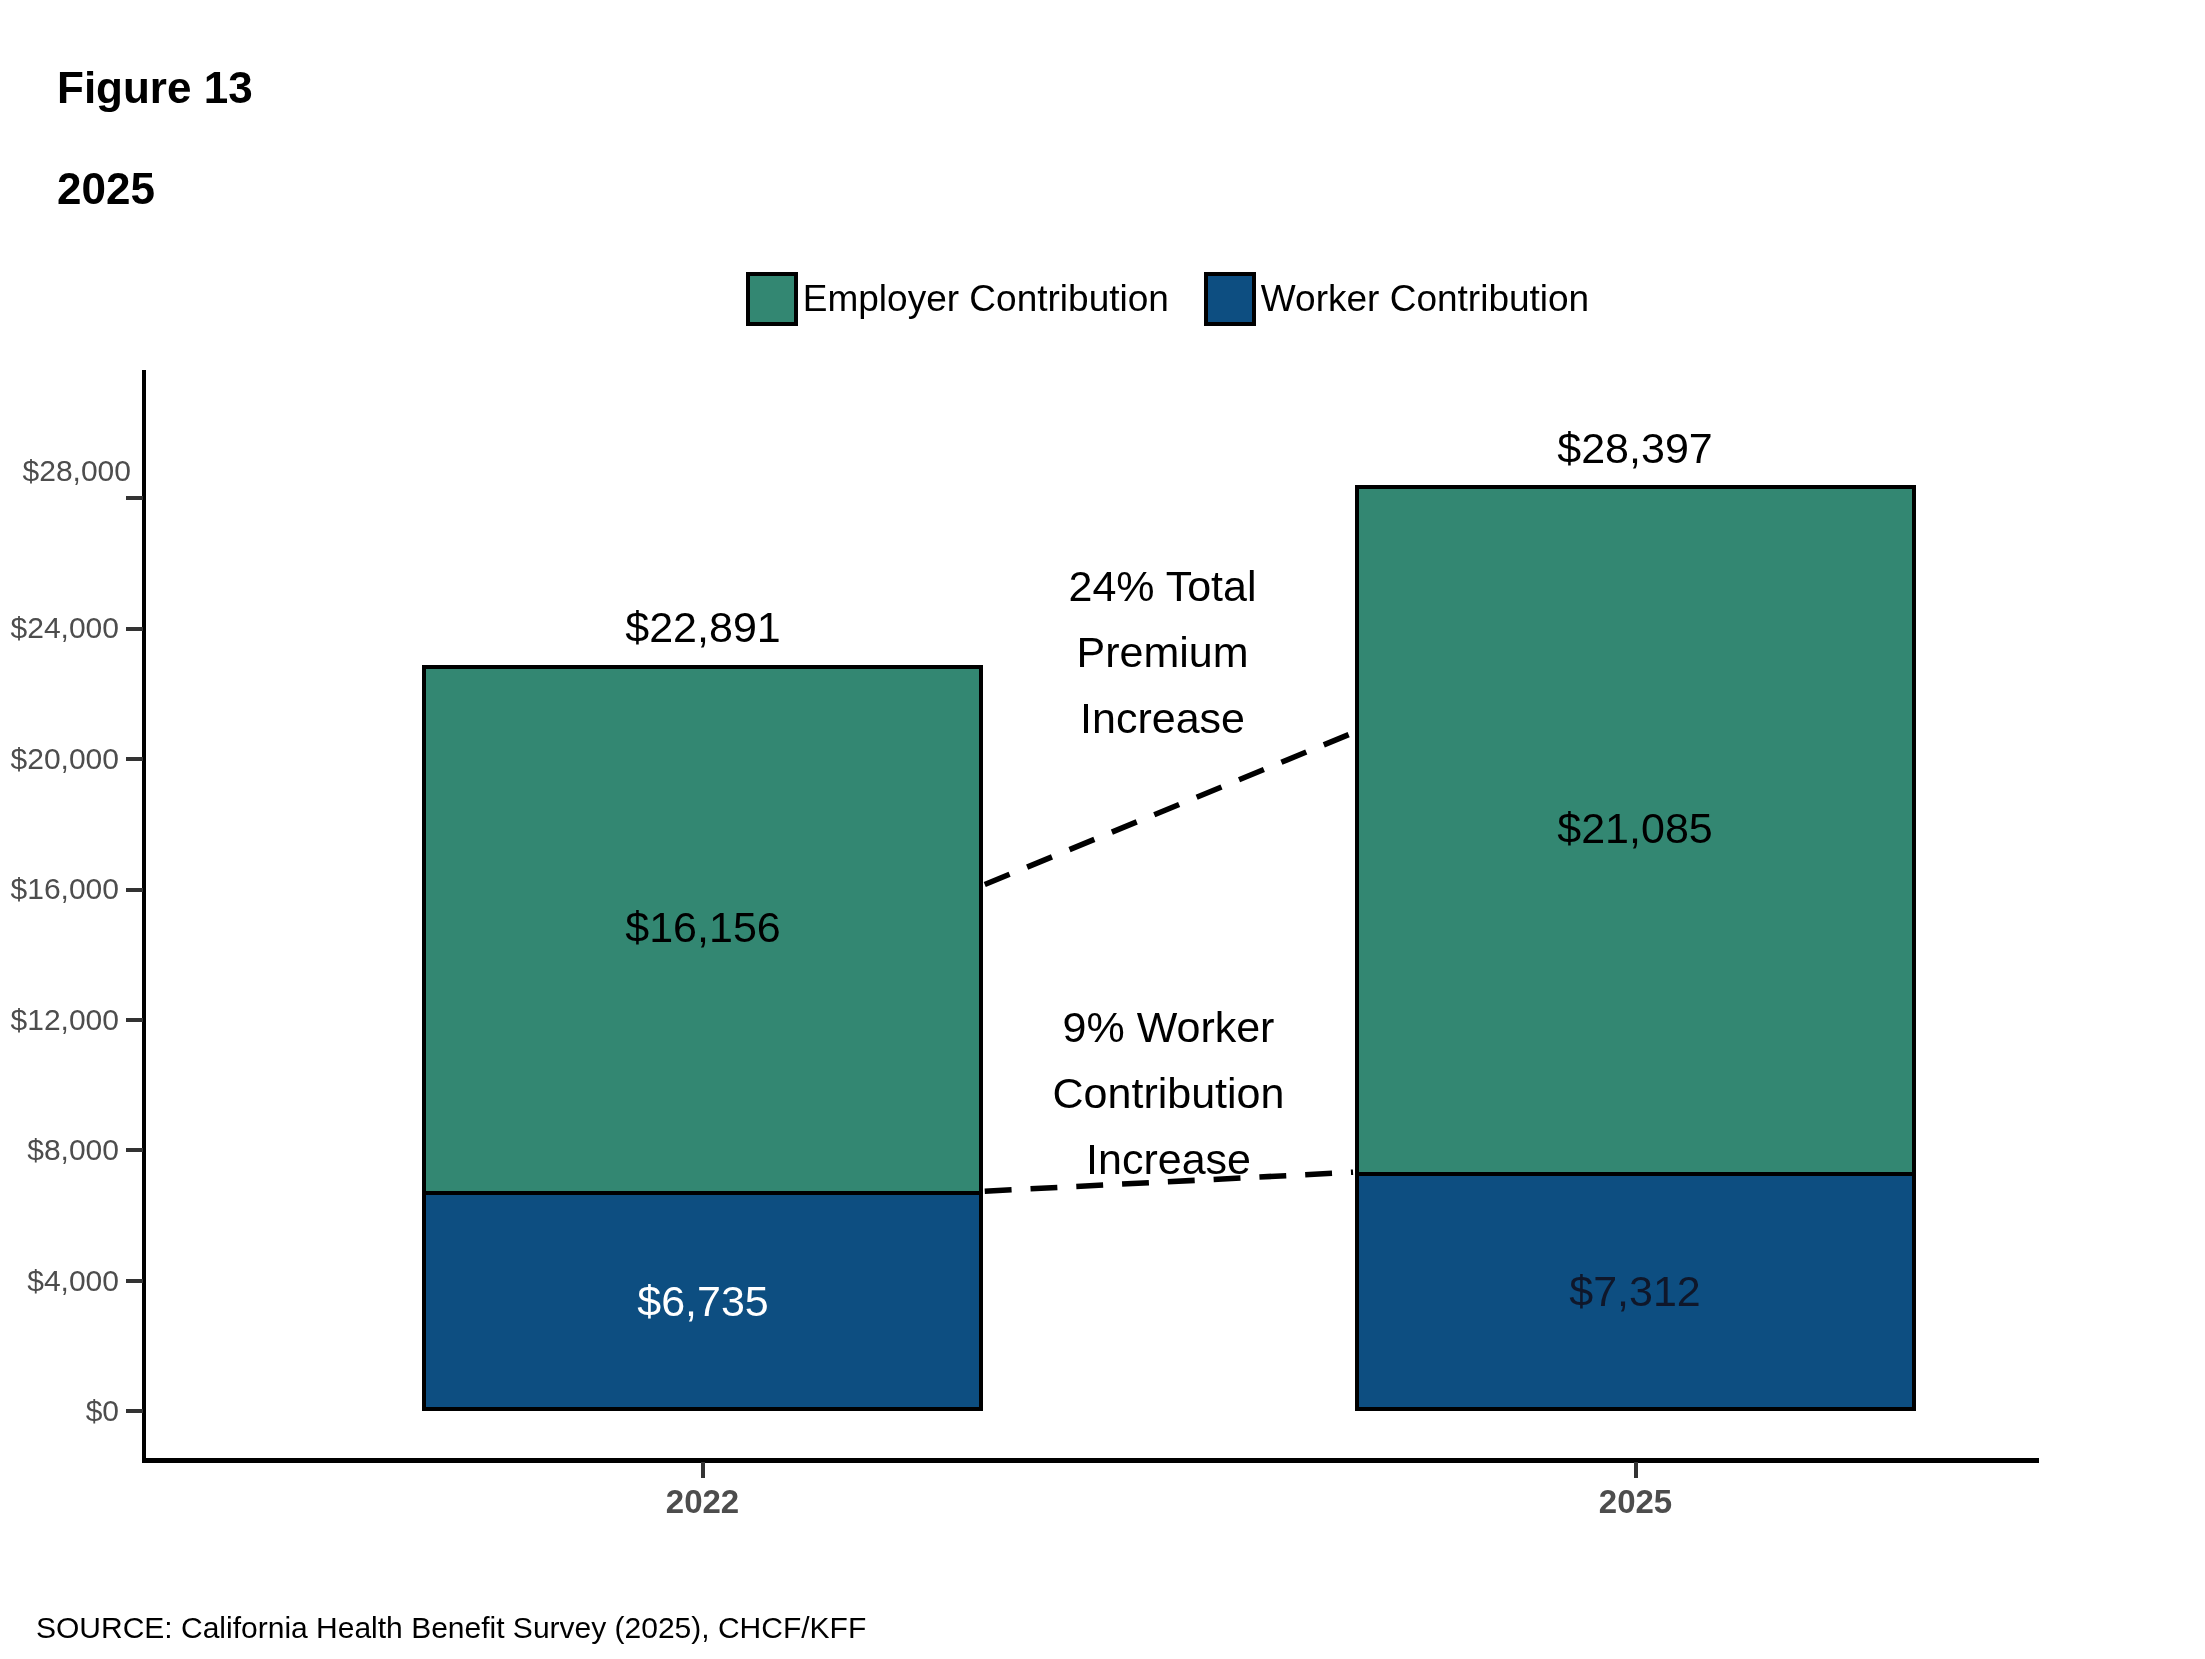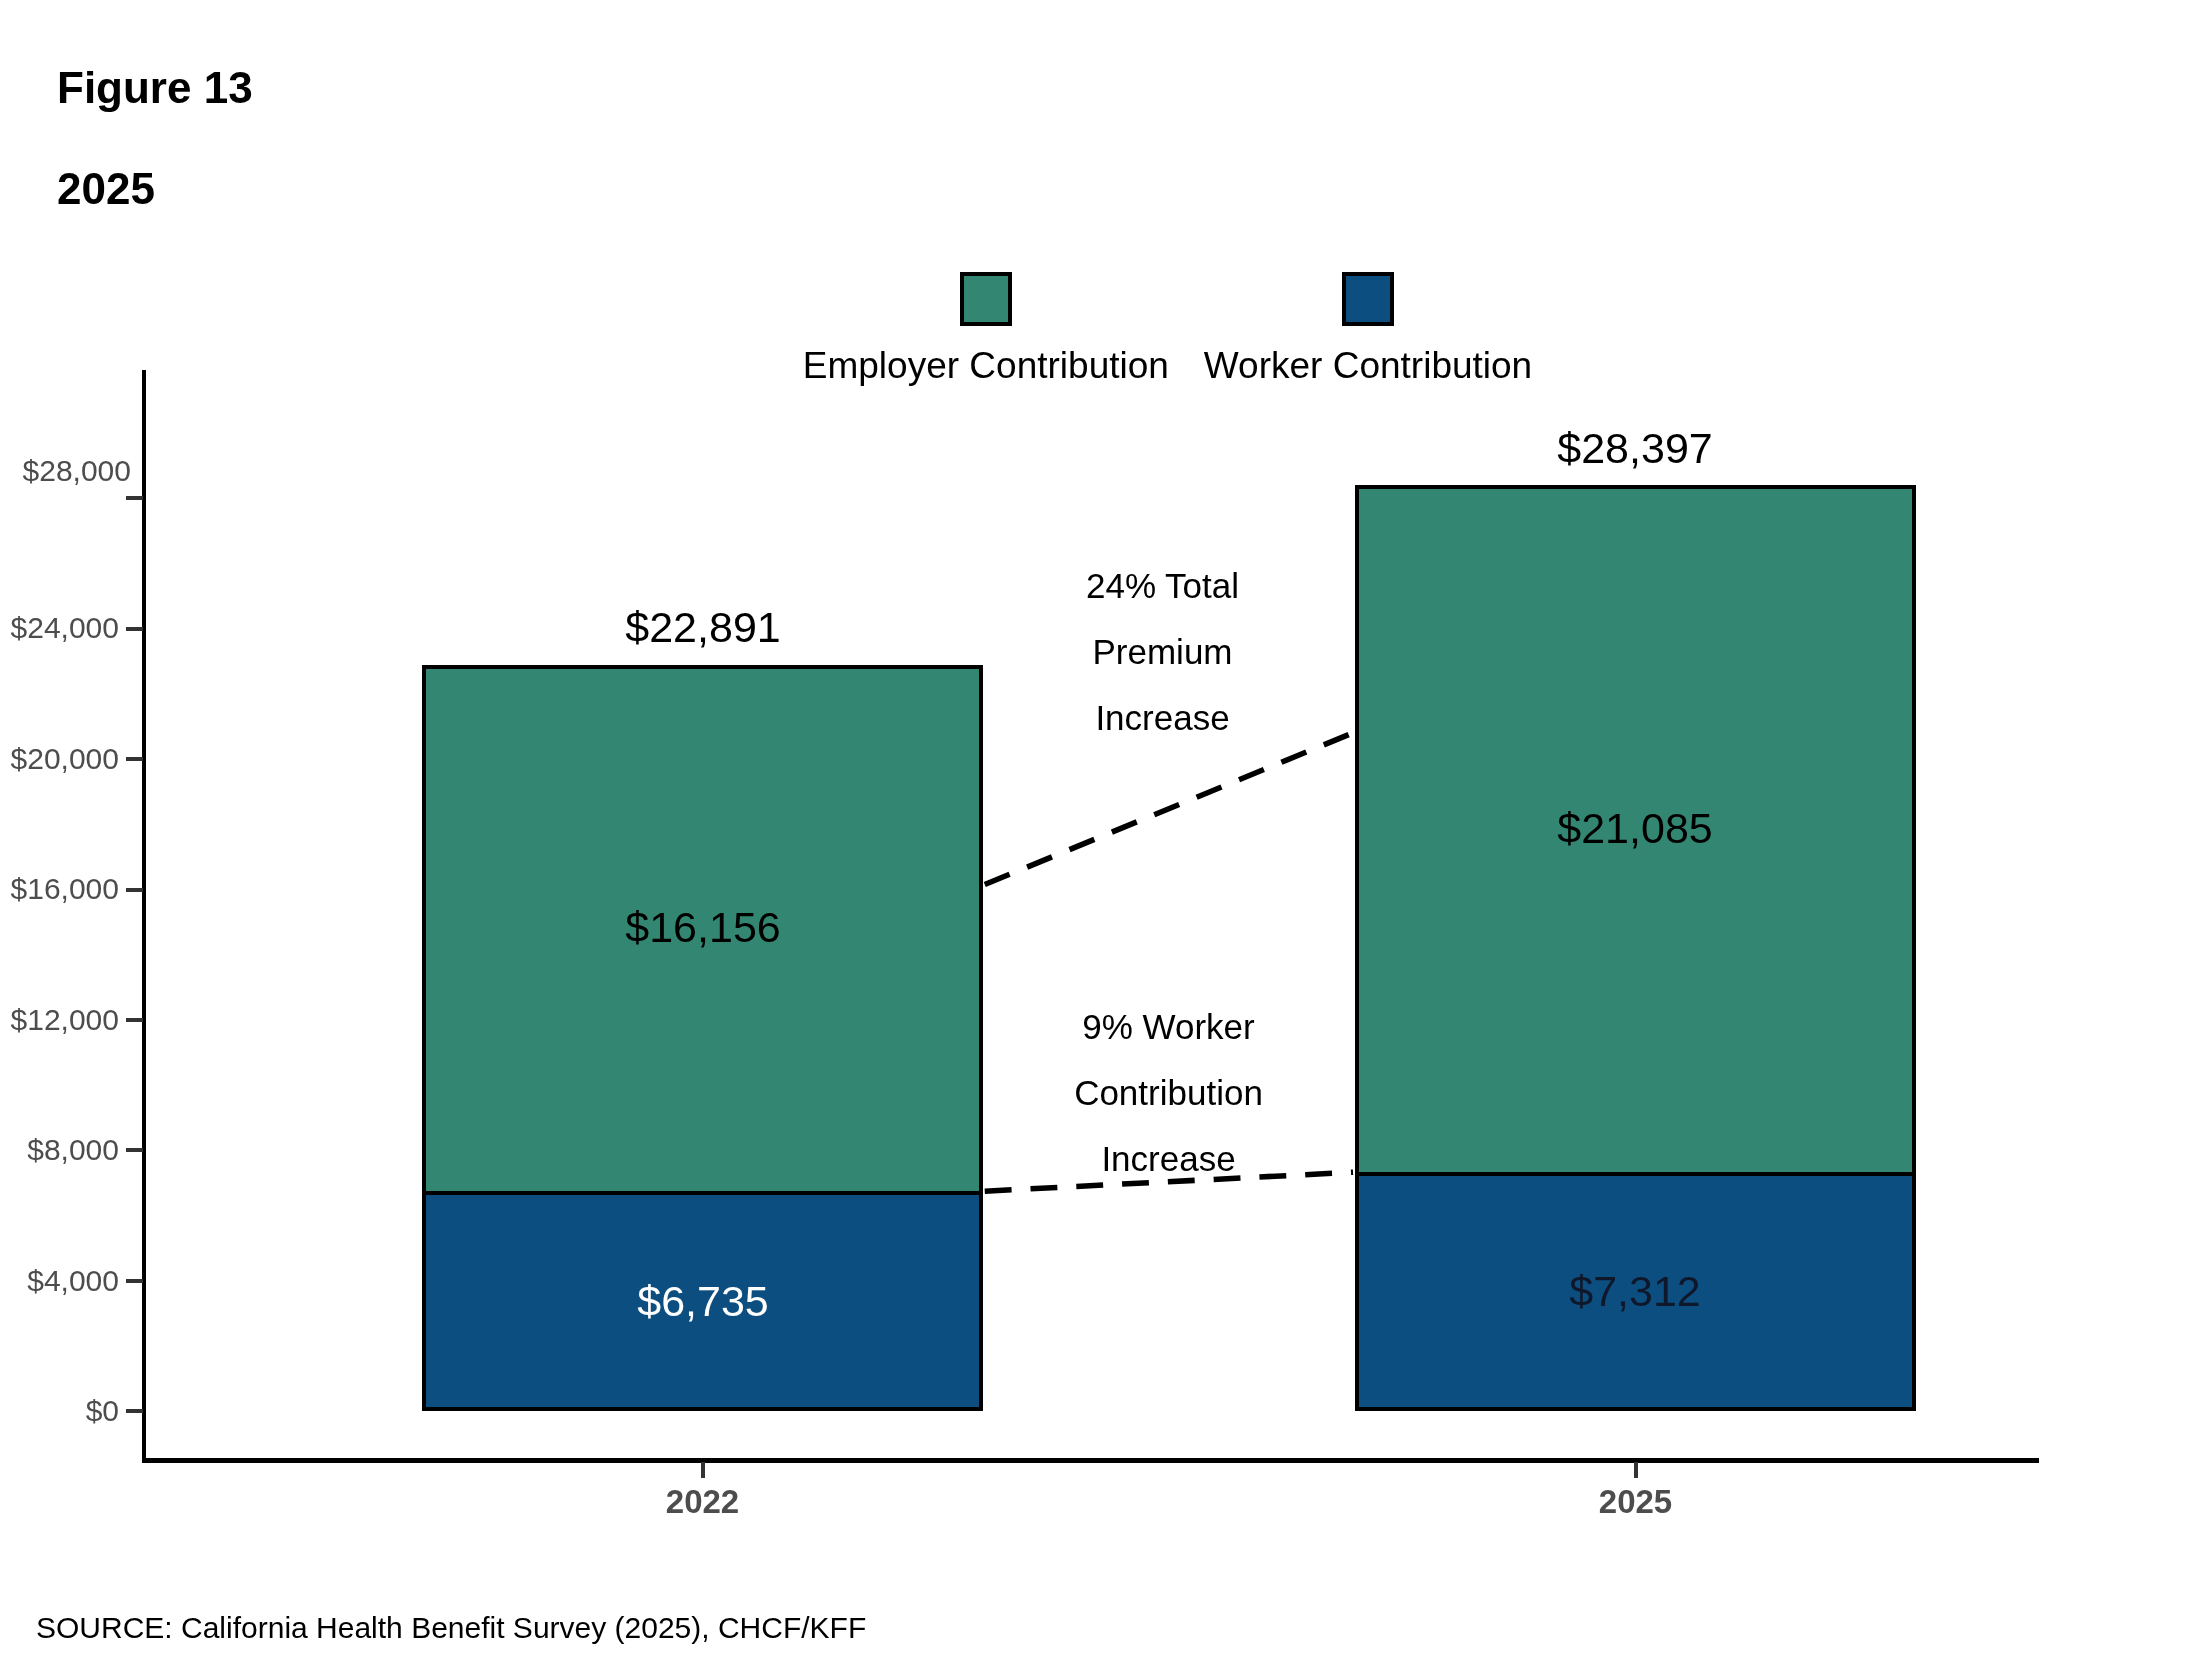--- a/index.html
+++ b/index.html
@@ -3,38 +3,38 @@
 <meta charset="utf-8">
 <style>
   html,body{margin:0;padding:0;background:#ffffff;}
   .figure{position:relative;width:2039px;height:1660px;background:#ffffff;
           font-family:"Liberation Sans",sans-serif;overflow:hidden;color:#000;}
   .fig-label{position:absolute;left:57px;top:63px;font-size:44px;font-weight:bold;}
   .title{position:absolute;left:57px;top:152px;width:2103px;font-size:44px;
          font-weight:bold;line-height:73px;}
   .legend{position:absolute;left:145px;top:272px;width:2045px;display:flex;
           justify-content:center;align-items:center;gap:35px;}
-  .legend-item{display:flex;align-items:center;gap:19px;flex-direction:column;}
+  .legend-item{display:flex;align-items:center;gap:5px;}
   .swatch{width:52px;height:54px;border:4px solid #000;box-sizing:border-box;}
   .legend-label{font-size:37px;}
   .axis-line{position:absolute;background:#000;}
   .ytick-mark{position:absolute;width:17.4px;height:4px;background:#333;}
   .ytick-label{position:absolute;left:0;width:119px;text-align:right;font-size:30px;
                color:#4D4D4D;height:38px;line-height:38px;}
   .xtick-mark{position:absolute;width:4px;height:16px;background:#333;}
   .xcat-label{position:absolute;width:237px;text-align:center;font-size:33px;
               font-weight:bold;color:#4D4D4D;}
   .bar{position:absolute;box-sizing:border-box;border:4px solid #000;}
   .seg-top{position:absolute;left:0;top:0;width:100%;box-sizing:border-box;
            border-bottom:4px solid #000;}
   .val-label{position:absolute;width:348px;text-align:center;font-size:43px;
              height:49px;line-height:49px;}
   .total-label{position:absolute;width:348px;text-align:center;font-size:43px;
                height:49px;line-height:49px;color:#000;}
-  .annotation{position:absolute;width:443px;text-align:center;font-size:35px;
+  .annotation{position:absolute;width:443px;text-align:center;font-size:43px;
               line-height:66px;color:#000;}
   #connector-svg{position:absolute;left:0;top:0;pointer-events:none;}
   .source{position:absolute;left:36px;top:1611px;font-size:30px;color:#000;}
 </style>
 </head>
 <body>
 
 <div class="figure">
 
   <div class="fig-label">Figure 13</div>

